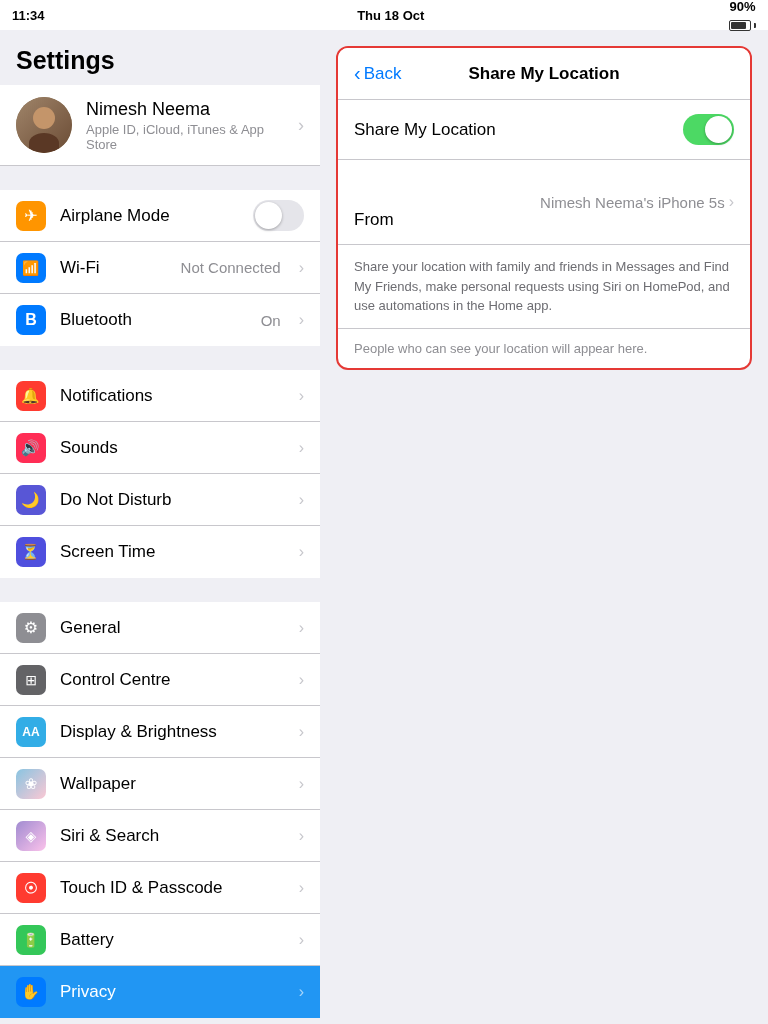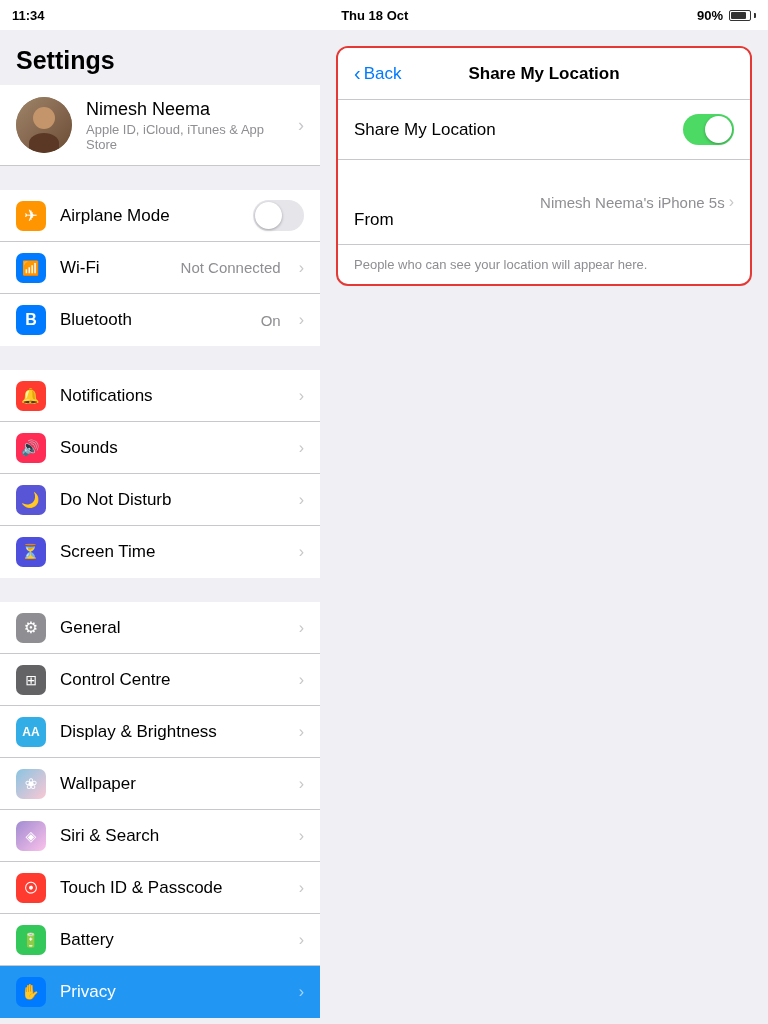--- a/index.html
+++ b/index.html
@@ -23,20 +23,21 @@
       justify-content: space-between;
       padding: 0 12px;
       font-size: 13px;
       font-weight: 600;
       z-index: 100;
     }
     .status-bar-right {
       display: flex;
       align-items: center;
       gap: 6px;
+      flex-direction: column;
     }
     .battery-icon {
       display: flex;
       align-items: center;
       gap: 2px;
     }
     .battery-body {
       width: 22px;
       height: 11px;
       border: 1.5px solid #333;
@@ -554,20 +555,21 @@
           <div class="toggle-knob"></div>
         </div>
       </div>
 
       <div class="from-row">
         <span class="from-label">From</span>
         <span class="from-value">Nimesh Neema's iPhone 5s</span>
         <span class="from-chevron">›</span>
       </div>
 
+      <div class="share-description">Share your location with family and friends in Messages and Find My Friends, make personal requests using Siri on HomePod, and use automations in the Home app.</div>
 
       <div class="people-section">People who can see your location will appear here.</div>
 
     </div>
 
   </div>
 
 </div>
 
 </body></html>

